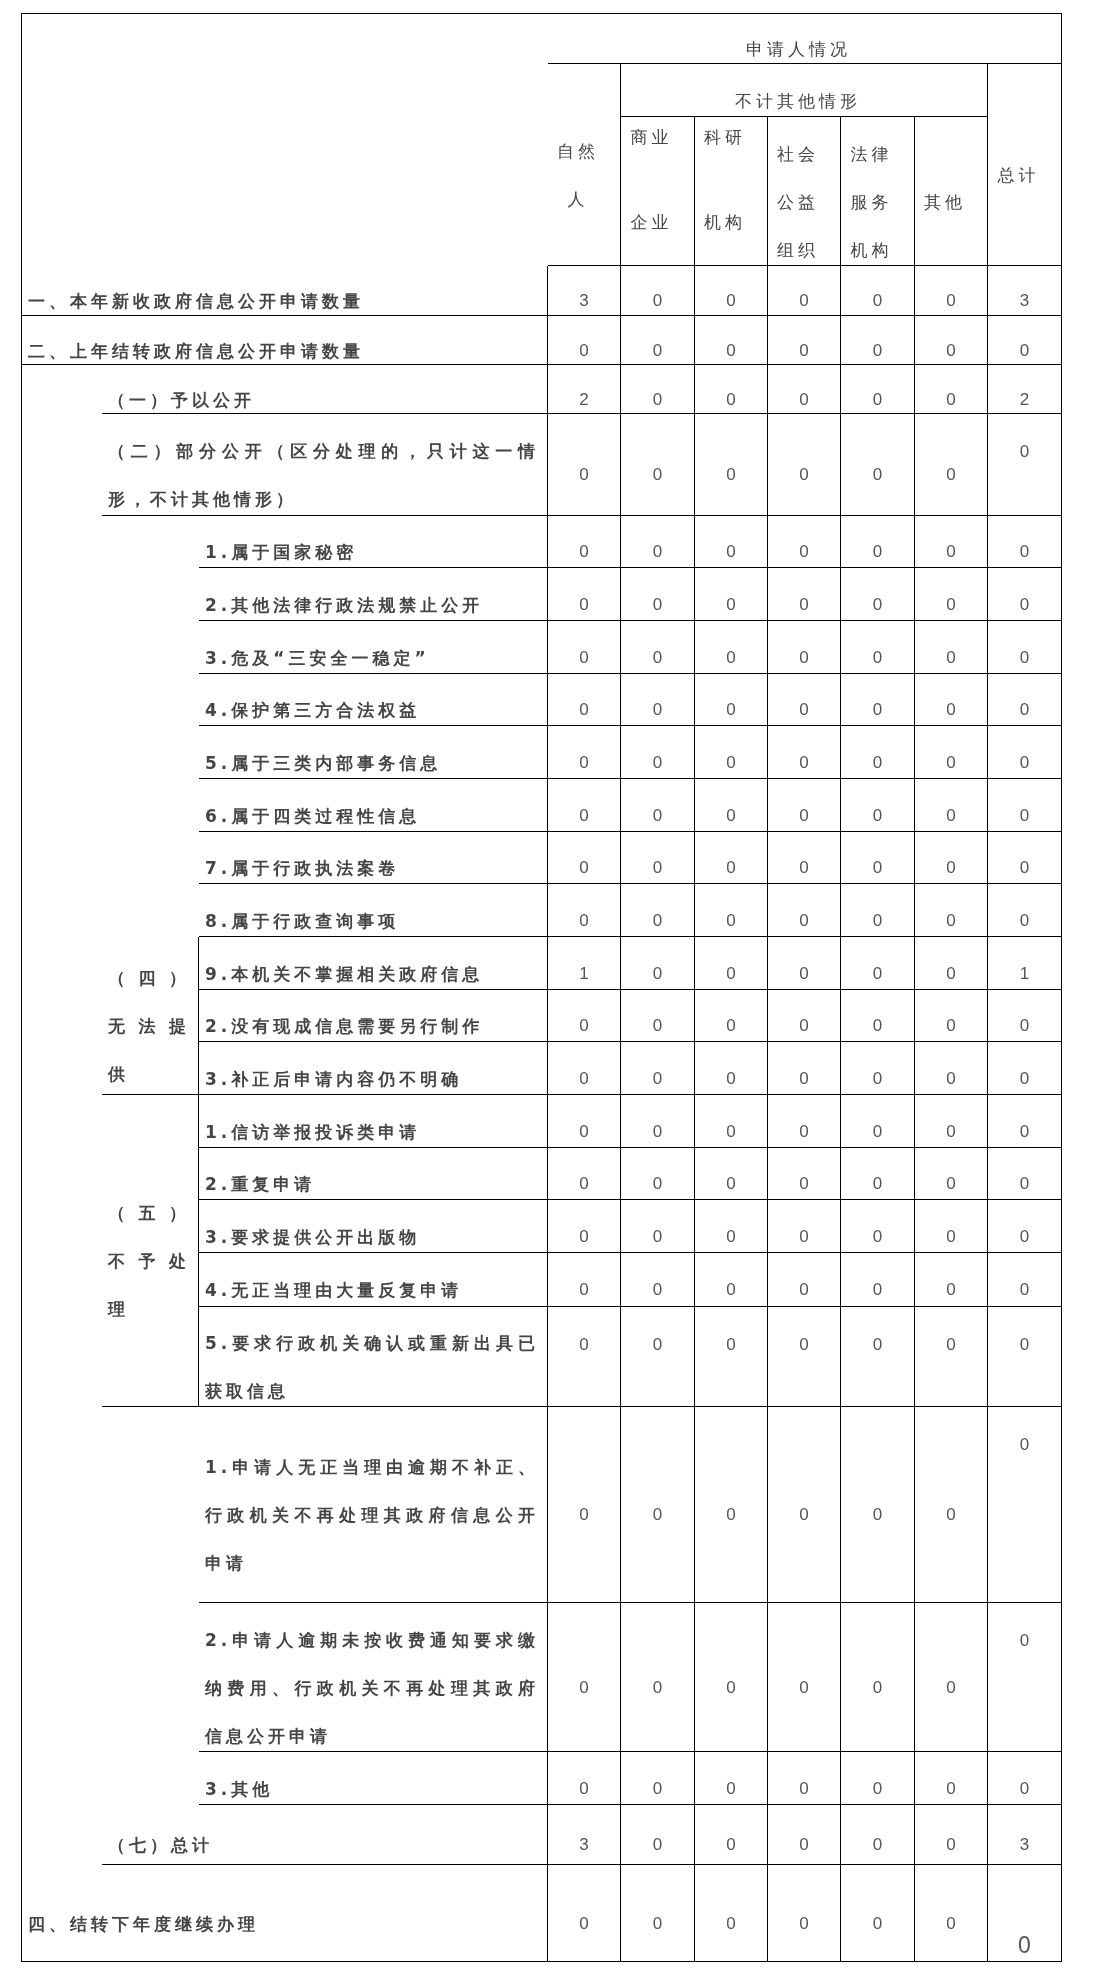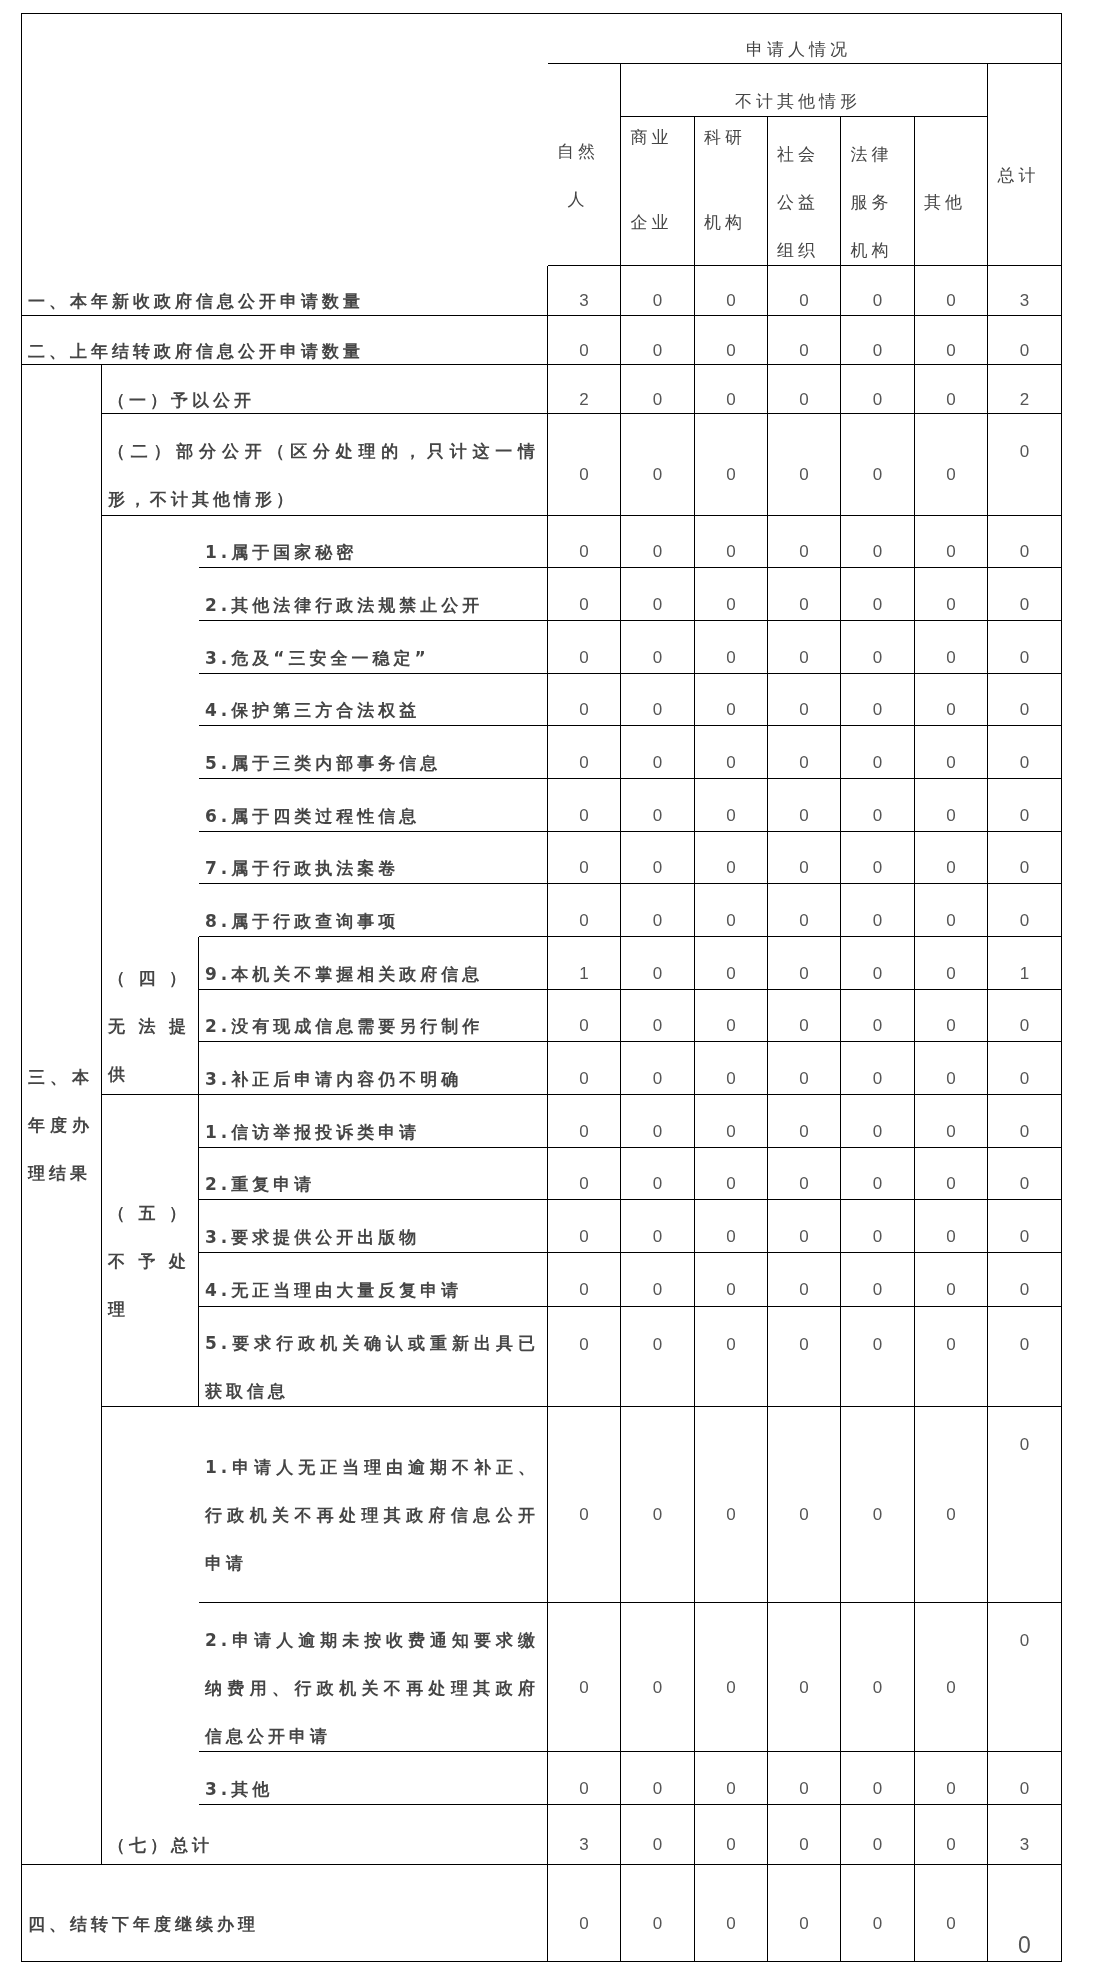--- a/index.html
+++ b/index.html
@@ -96,23 +96,20 @@
       </div>
     <div class="cell num c4">0</div>
     <div class="cell num c5">0</div>
     <div class="cell num c6">0</div>
     <div class="cell num c7">0</div>
     <div class="cell num c8">0</div>
     <div class="cell num c9">0</div>
     <div class="cell num c10">0</div>
   </div>
 
-  <div class="cell lbl" style="grid-column:1/2;grid-row:6/28">
-      <span>三、本年度办理结果</span>
-    </div>
 
   <div class="row" style="--r:6">
     <div class="cell lbl" style="grid-column:2/4">
         <span>（一）予以公开</span>
       </div>
     <div class="cell num c4">2</div>
     <div class="cell num c5">0</div>
     <div class="cell num c6">0</div>
     <div class="cell num c7">0</div>
     <div class="cell num c8">0</div>

